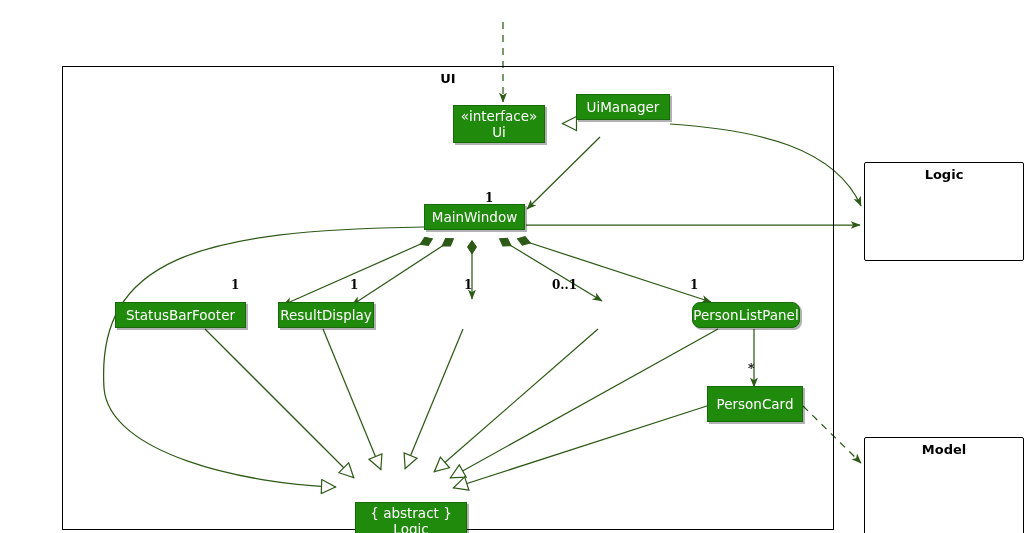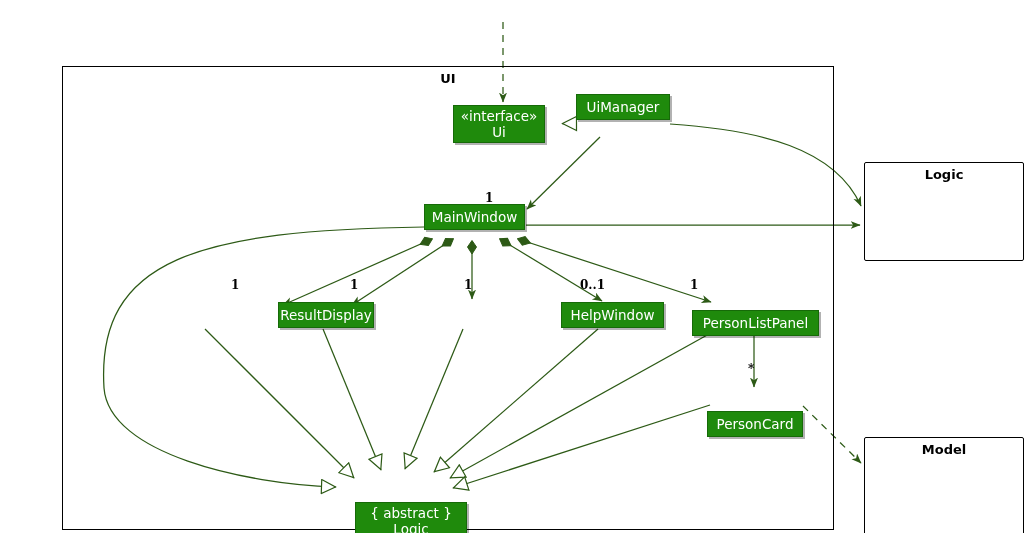--- a/index.html
+++ b/index.html
@@ -147,44 +147,44 @@
   </div>
 
   <div class="cls" id="cls-uimanager" style="left: 576px; top: 86px; width: 94px; height: 26px;">
     <span class="line1">UiManager</span>
   </div>
 
   <div class="cls" id="cls-mainwindow" style="left: 424px; top: 196px; width: 101px; height: 26px;">
     <span class="line1">MainWindow</span>
   </div>
 
+  <div class="cls" id="cls-statusbarfooter" style="left: 115px; top: 294px; width: 131px; height: 26px;">
+    <span class="line1">StatusBarFooter</span>
+  </div>
 
   <div class="cls" id="cls-resultdisplay" style="left: 278px; top: 294px; width: 96px; height: 26px;">
     <span class="line1">ResultDisplay</span>
   </div>
 
 
-  <div class="cls" id="cls-helpwindow" style="left: 561px; top: 294px; width: 103px; height: 26px;">
-    <span class="line1">HelpWindow</span>
-  </div>
 
-  <div class="cls" id="cls-personlistpanel" style="left: 692px; top: 302px; width: 127px; height: 26px;">
+  <div class="cls" id="cls-personlistpanel" style="left: 692px; top: 294px; width: 108px; height: 26px; border-radius: 8px;">
     <span class="line1">PersonListPanel</span>
   </div>
 
-  <div class="cls" id="cls-personcard" style="left: 707px; top: 403px; width: 96px; height: 26px;">
+  <div class="cls" id="cls-personcard" style="left: 707px; top: 378px; width: 96px; height: 36px;">
     <span class="line1">PersonCard</span>
   </div>
 
   <div class="cls" id="cls-uipart" style="left: 355px; top: 494px; width: 112px; height: 38px;">
     <span class="line1">{ abstract }</span>
     <span class="line2">Logic</span>
   </div>
 
   <span class="mult" id="mult-mainwindow" style="left: 485px; top: 183px;">1</span>
   <span class="mult" id="mult-statusbarfooter" style="left: 231px; top: 270px;">1</span>
   <span class="mult" id="mult-resultdisplay" style="left: 350px; top: 270px;">1</span>
   <span class="mult" id="mult-commandbox" style="left: 464px; top: 270px;">1</span>
-  <span class="mult" id="mult-helpwindow" style="left: 580px; top: 270px;">0..1</span>
+  <span class="mult" id="mult-helpwindow" style="left: 552px; top: 270px;">0..1</span>
   <span class="mult" id="mult-personlistpanel" style="left: 690px; top: 270px;">1</span>
   <span class="mult" id="mult-personcard" style="left: 748px; top: 354px;">*</span>
 
 </div>
 
 </body></html>

